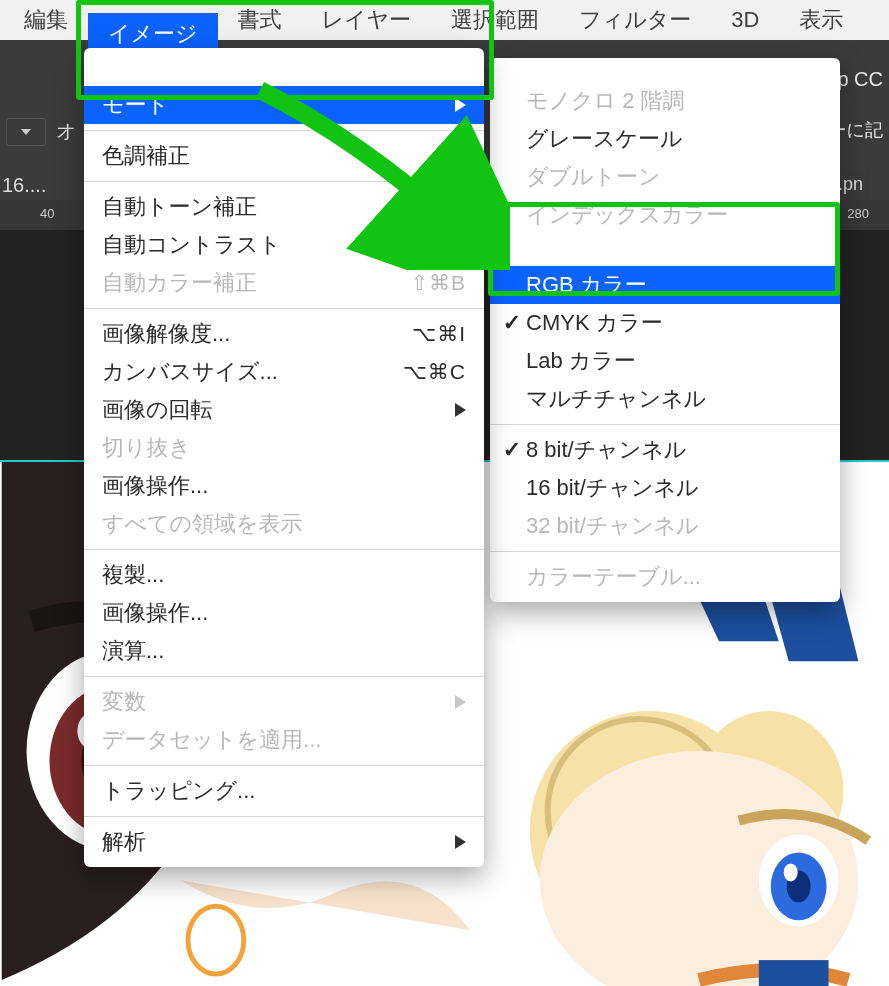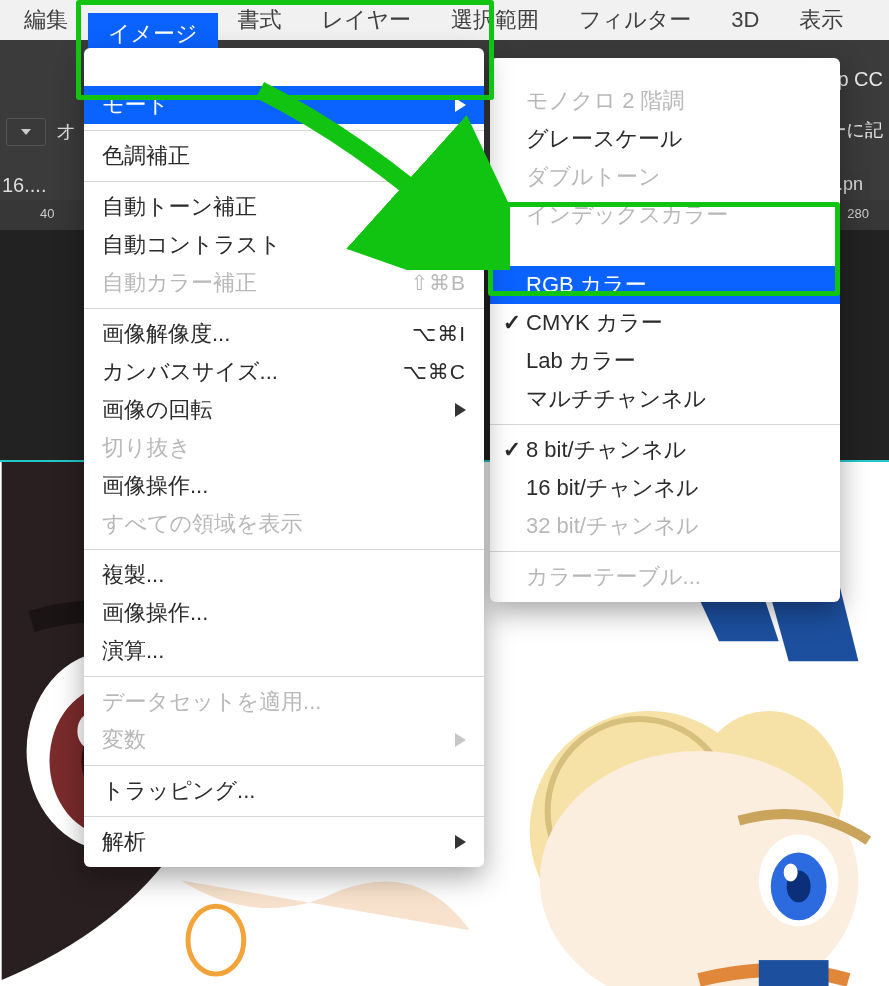--- a/index.html
+++ b/index.html
@@ -299,26 +299,26 @@
       <span class="label">複製...</span>
     </div>
   <div class="row">
       <span class="label">画像操作...</span>
     </div>
   <div class="row">
       <span class="label">演算...</span>
     </div>
   <div class="sep"></div>
   <div class="row disabled">
-      <span class="label">データセットを適用...</span>
-    </div>
-  <div class="row disabled">
     <span class="label">変数</span>
       <span class="arrow" style="border-left-color:#c7c7c7"></span>
   </div>
+  <div class="row disabled">
+      <span class="label">データセットを適用...</span>
+    </div>
   <div class="sep"></div>
   <div class="row">
       <span class="label">トラッピング...</span>
     </div>
   <div class="sep"></div>
   <div class="row">
     <span class="label">解析</span>
       <span class="arrow"></span>
   </div>
 </div>

